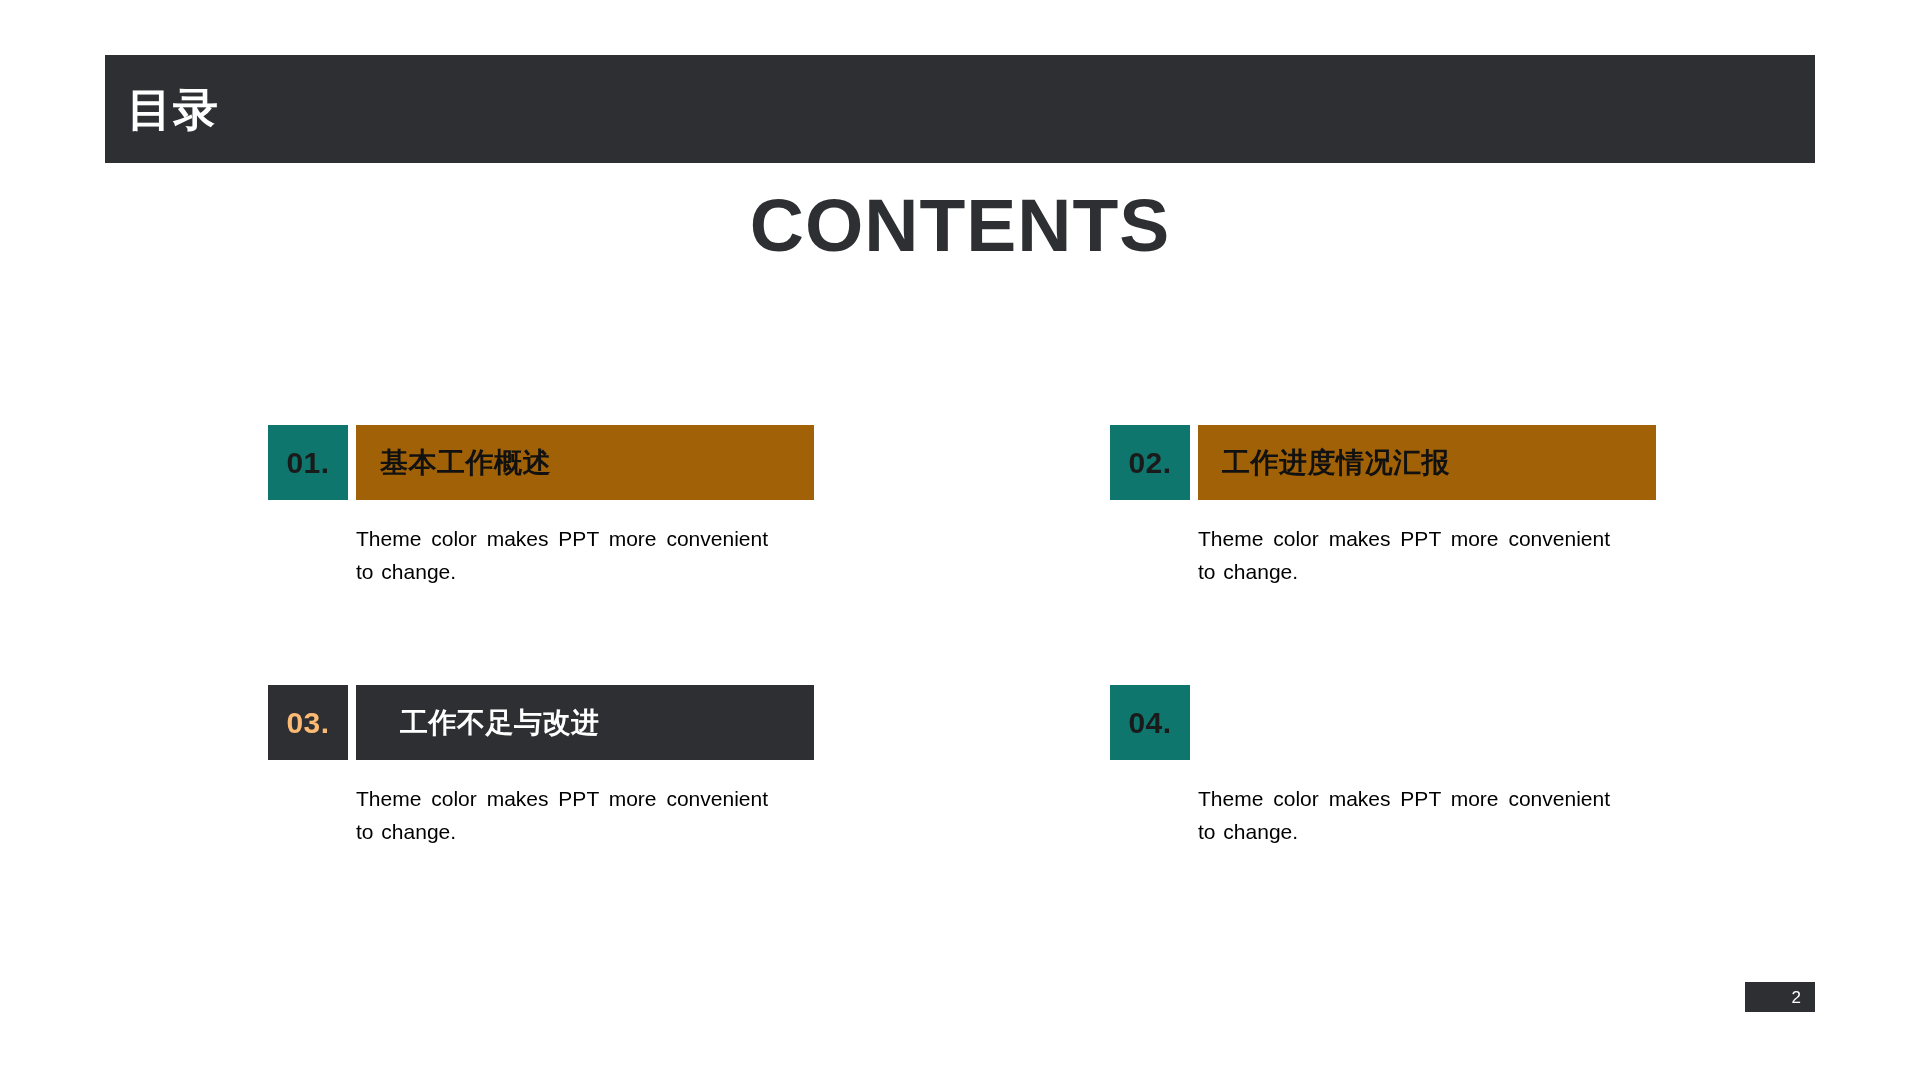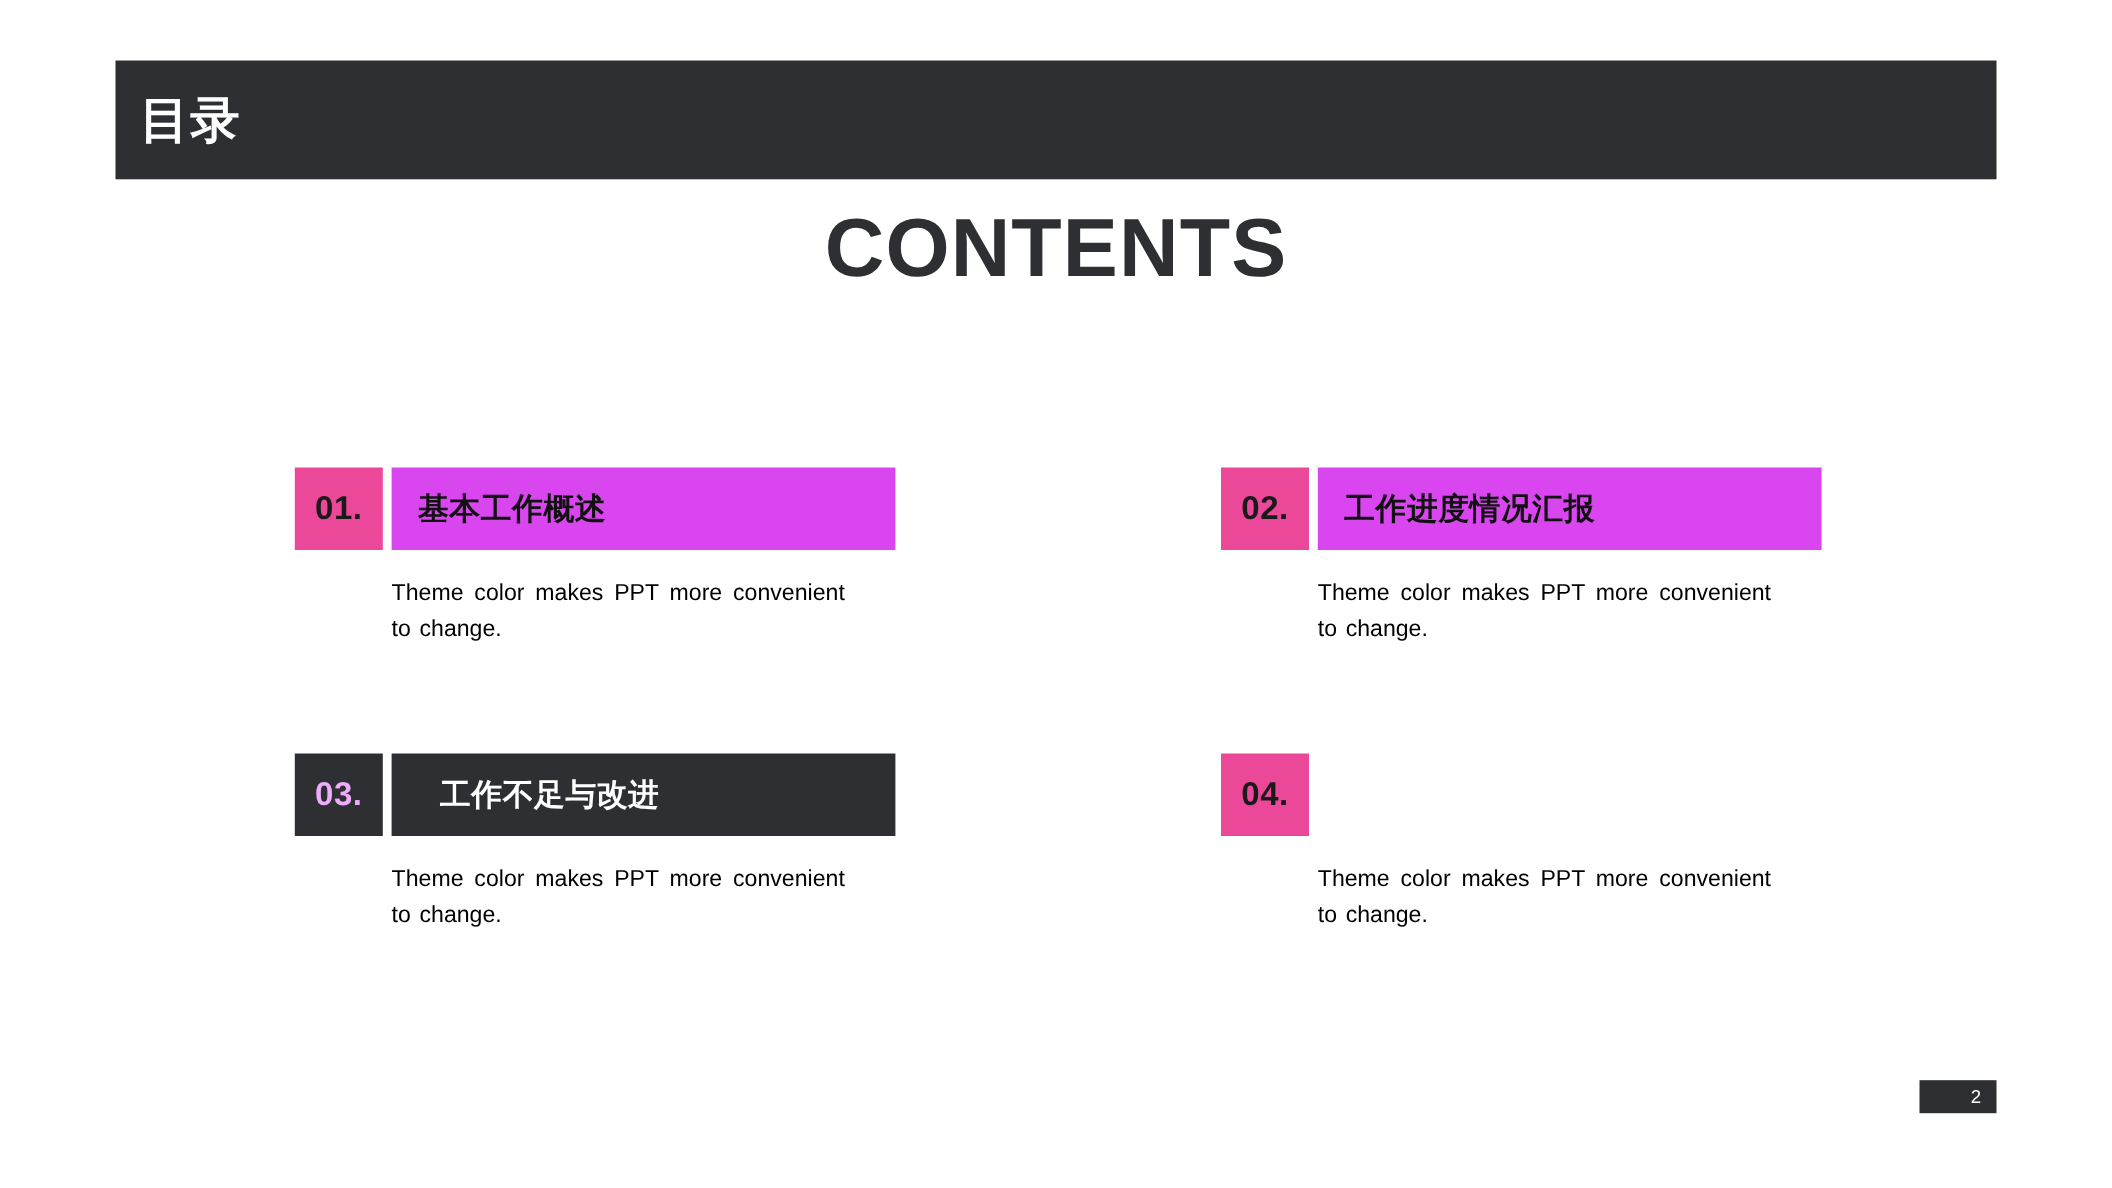--- a/index.html
+++ b/index.html
@@ -79,54 +79,54 @@
 
   .toc-bar {
     position: relative;
     height: 75px;
     display: flex;
     align-items: stretch;
   }
   .toc-num {
     width: 80px;
     flex: 0 0 80px;
-    background: #ec4899;
+    background: #0f766e;
     display: flex;
     align-items: center;
     justify-content: center;
     color: #1a1a1a;
     font-size: 30px;
     font-weight: bold;
     letter-spacing: 0.5px;
   }
   .toc-titlebox {
     flex: 1 1 auto;
     margin-left: 8px;
-    background: #d946ef;
+    background: #a16207;
     display: flex;
     align-items: center;
     padding-left: 24px;
     box-sizing: border-box;
   }
   .toc-title {
     color: #111111;
     font-size: 28px;
     font-weight: bold;
     letter-spacing: 0.5px;
     line-height: 1;
     white-space: nowrap;
   }
 
   
   .toc-item.is-active .toc-num,
   .toc-item.is-active .toc-titlebox {
     background: #2d2f33;
   }
   .toc-item.is-active .toc-num {
-    color: #f0abfc;
+    color: #fdba74;
   }
   .toc-item.is-active .toc-title {
     color: #ffffff;
     margin-left: 20px;
   }
 
   .toc-desc {
     margin-left: 88px;
     margin-top: 22px;
     width: 412px;

